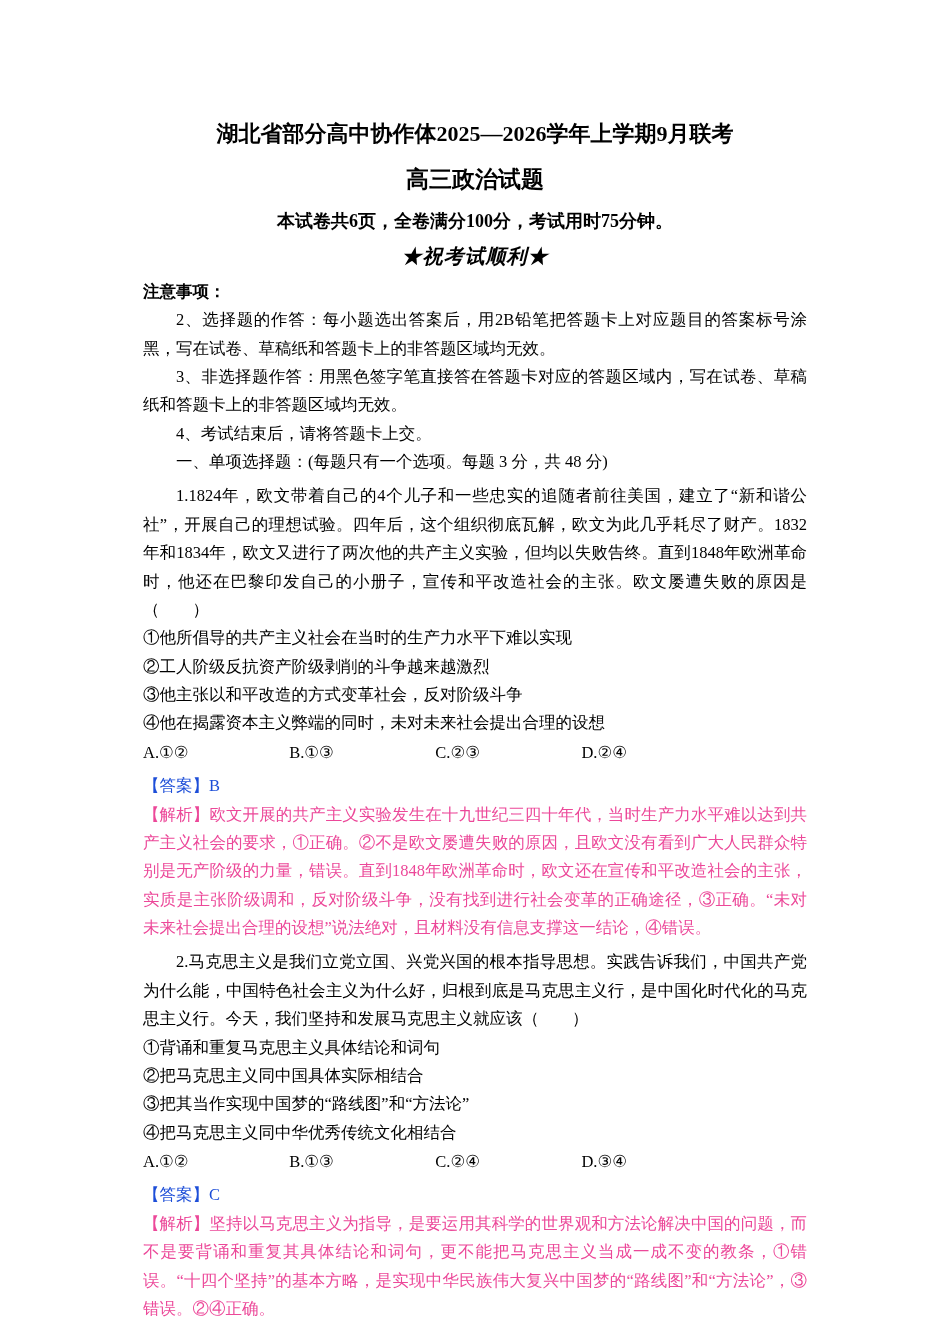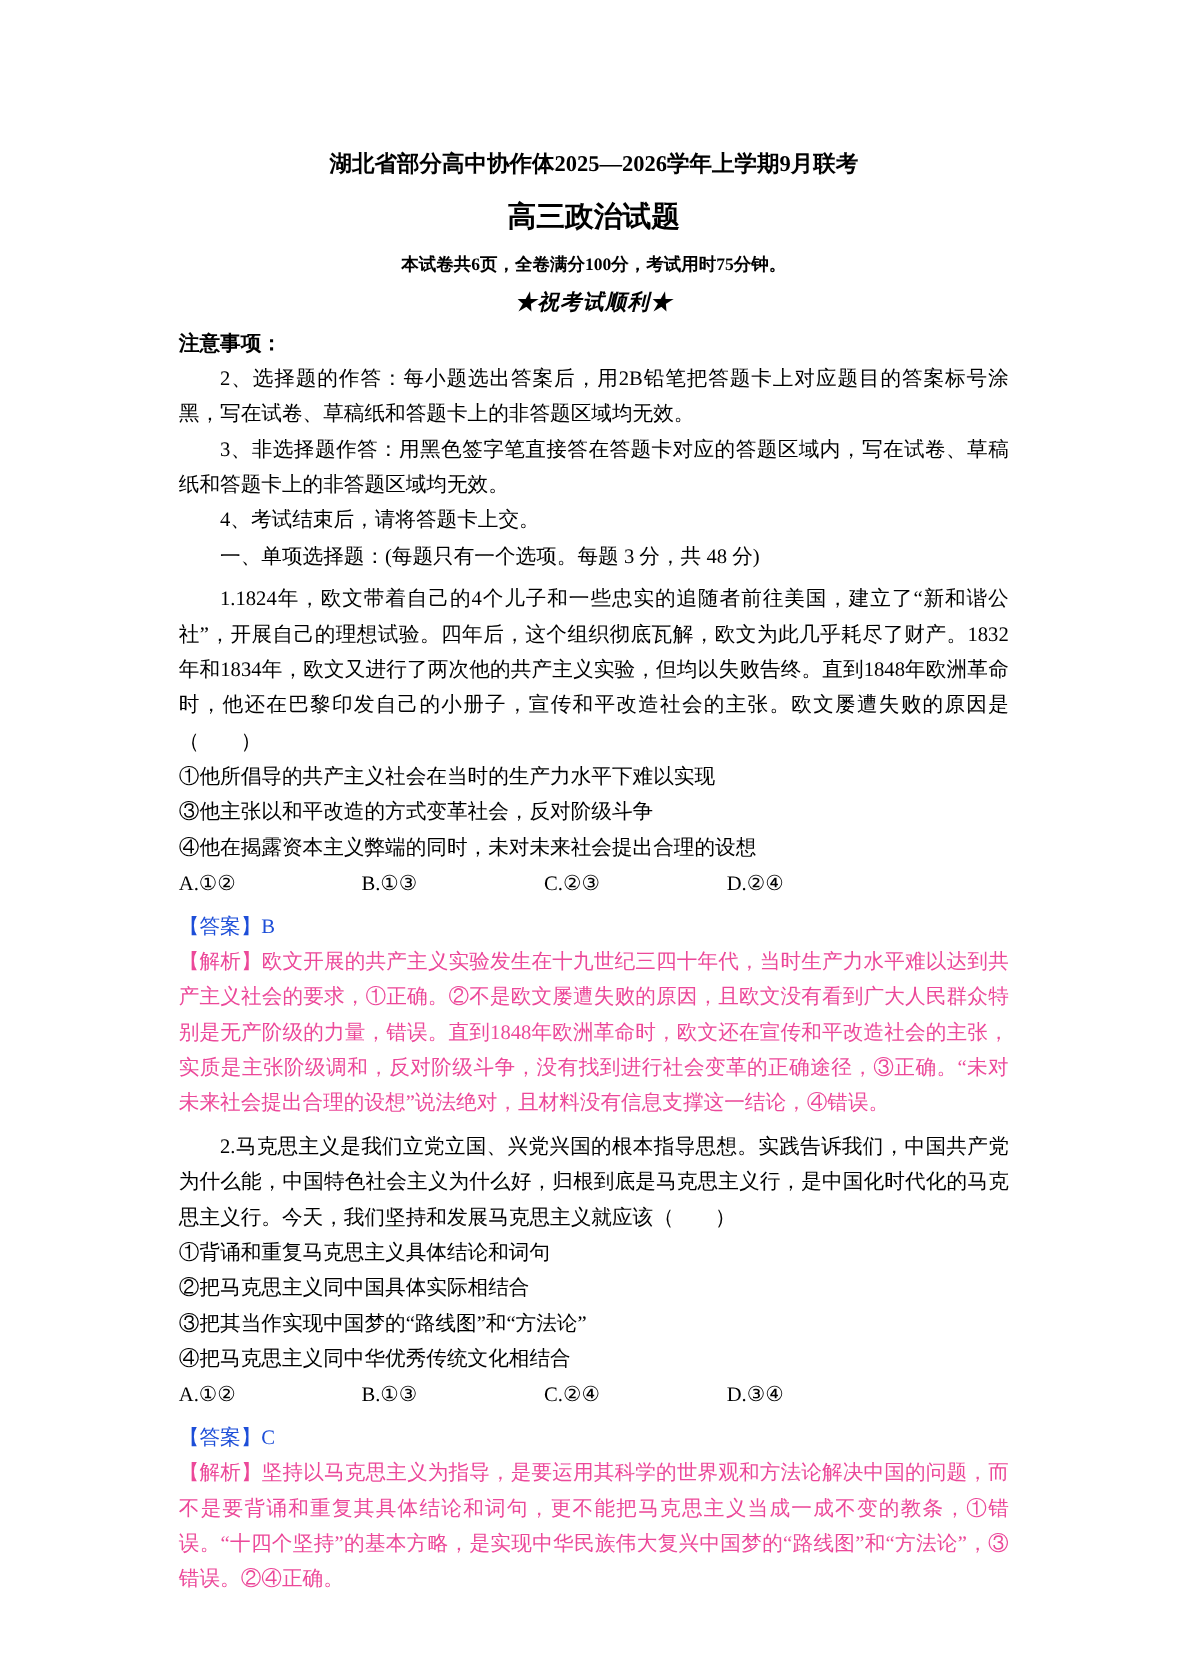--- a/index.html
+++ b/index.html
@@ -12,44 +12,44 @@
     padding: 120px 143px 0 143px;
     background: #ffffff;
     color: #000000;
     font-family: "Liberation Serif", "DejaVu Serif", serif;
     font-size: 16.5px;
     line-height: 1.72;
     text-align: justify;
   }
   p { margin: 0; }
   .exam-title {
-    font-size: 18px;
+    font-size: 22px;
     font-weight: bold;
     text-align: center;
     margin: 0 0 16px 0;
     line-height: 1.3;
   }
   .exam-subtitle {
     font-size: 23px;
     font-weight: bold;
     text-align: center;
     margin: 0 0 12px 0;
     line-height: 1.3;
   }
   .exam-info {
     text-align: center;
     font-weight: bold;
-    font-size: 14px;
+    font-size: 18px;
     margin-bottom: 2px;
   }
   .wish {
     text-align: center;
     font-weight: bold;
     font-style: italic;
-    font-size: 17px;
+    font-size: 20px;
     letter-spacing: 1px;
     margin-bottom: 4px;
   }
   .notice-heading { font-weight: bold; font-family: Liberation Serif, serif; }
   .indent { text-indent: 2em; }
   .section-heading { text-indent: 2em; }
   .question { margin-top: 6px; }
   .choices { margin-top: 1px; }
   .choice { display: inline-block; width: 142px; text-align: left; }
   .choice.last { width: auto; }
@@ -69,20 +69,21 @@
   <p class="notice-heading">注意事项：</p>
   <p class="indent">2、选择题的作答：每小题选出答案后，用2B铅笔把答题卡上对应题目的答案标号涂黑，写在试卷、草稿纸和答题卡上的非答题区域均无效。</p>
   <p class="indent">3、非选择题作答：用黑色签字笔直接答在答题卡对应的答题区域内，写在试卷、草稿纸和答题卡上的非答题区域均无效。</p>
   <p class="indent">4、考试结束后，请将答题卡上交。</p>
 
   <p class="section-heading">一、单项选择题：(每题只有一个选项。每题 3 分，共 48 分)</p>
 
   <div class="question">
     <p class="indent">1.1824年，欧文带着自己的4个儿子和一些忠实的追随者前往美国，建立了“新和谐公社”，开展自己的理想试验。四年后，这个组织彻底瓦解，欧文为此几乎耗尽了财产。1832年和1834年，欧文又进行了两次他的共产主义实验，但均以失败告终。直到1848年欧洲革命时，他还在巴黎印发自己的小册子，宣传和平改造社会的主张。欧文屡遭失败的原因是（　　）</p>
     <p>①他所倡导的共产主义社会在当时的生产力水平下难以实现</p>
+    <p>②工人阶级反抗资产阶级剥削的斗争越来越激烈</p>
     <p>③他主张以和平改造的方式变革社会，反对阶级斗争</p>
     <p>④他在揭露资本主义弊端的同时，未对未来社会提出合理的设想</p>
     <p class="choices">
       <span class="choice">A.①②</span>
       <span class="choice">B.①③</span>
       <span class="choice">C.②③</span>
       <span class="choice last">D.②④</span>
     </p>
     <p class="answer-line"><span>【答案】</span><span>B</span></p>
     <p class="explanation">【解析】欧文开展的共产主义实验发生在十九世纪三四十年代，当时生产力水平难以达到共产主义社会的要求，①正确。②不是欧文屡遭失败的原因，且欧文没有看到广大人民群众特别是无产阶级的力量，错误。直到1848年欧洲革命时，欧文还在宣传和平改造社会的主张，实质是主张阶级调和，反对阶级斗争，没有找到进行社会变革的正确途径，③正确。“未对未来社会提出合理的设想”说法绝对，且材料没有信息支撑这一结论，④错误。</p>

